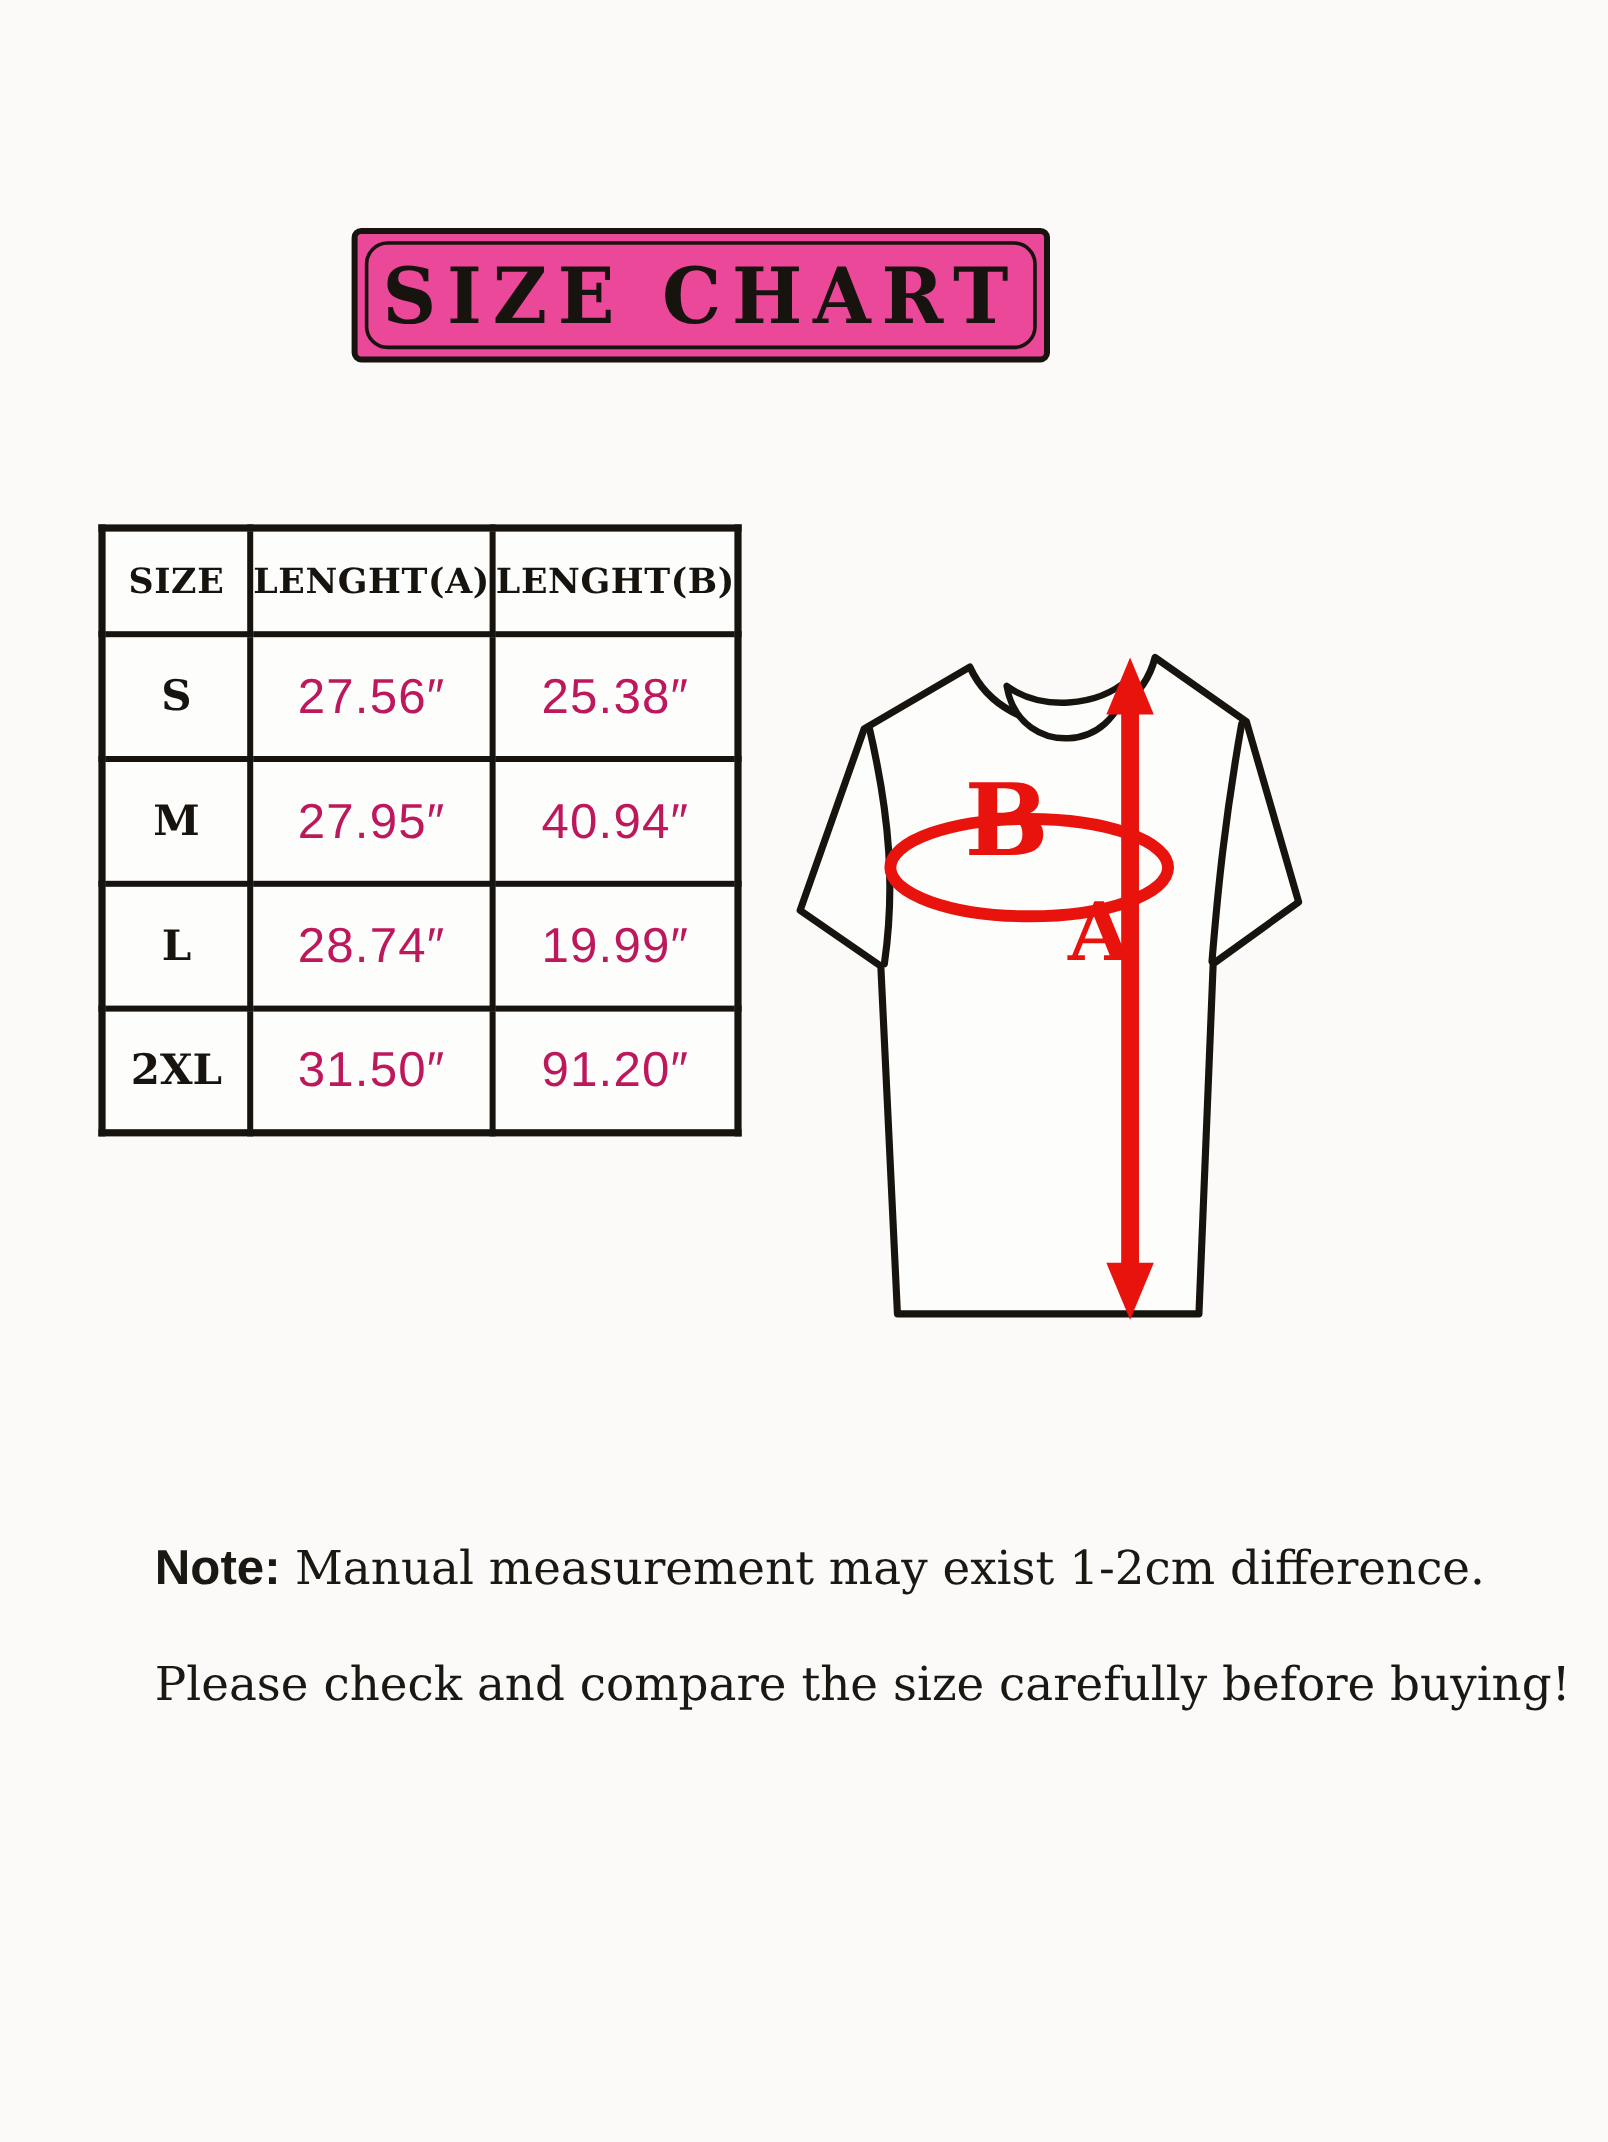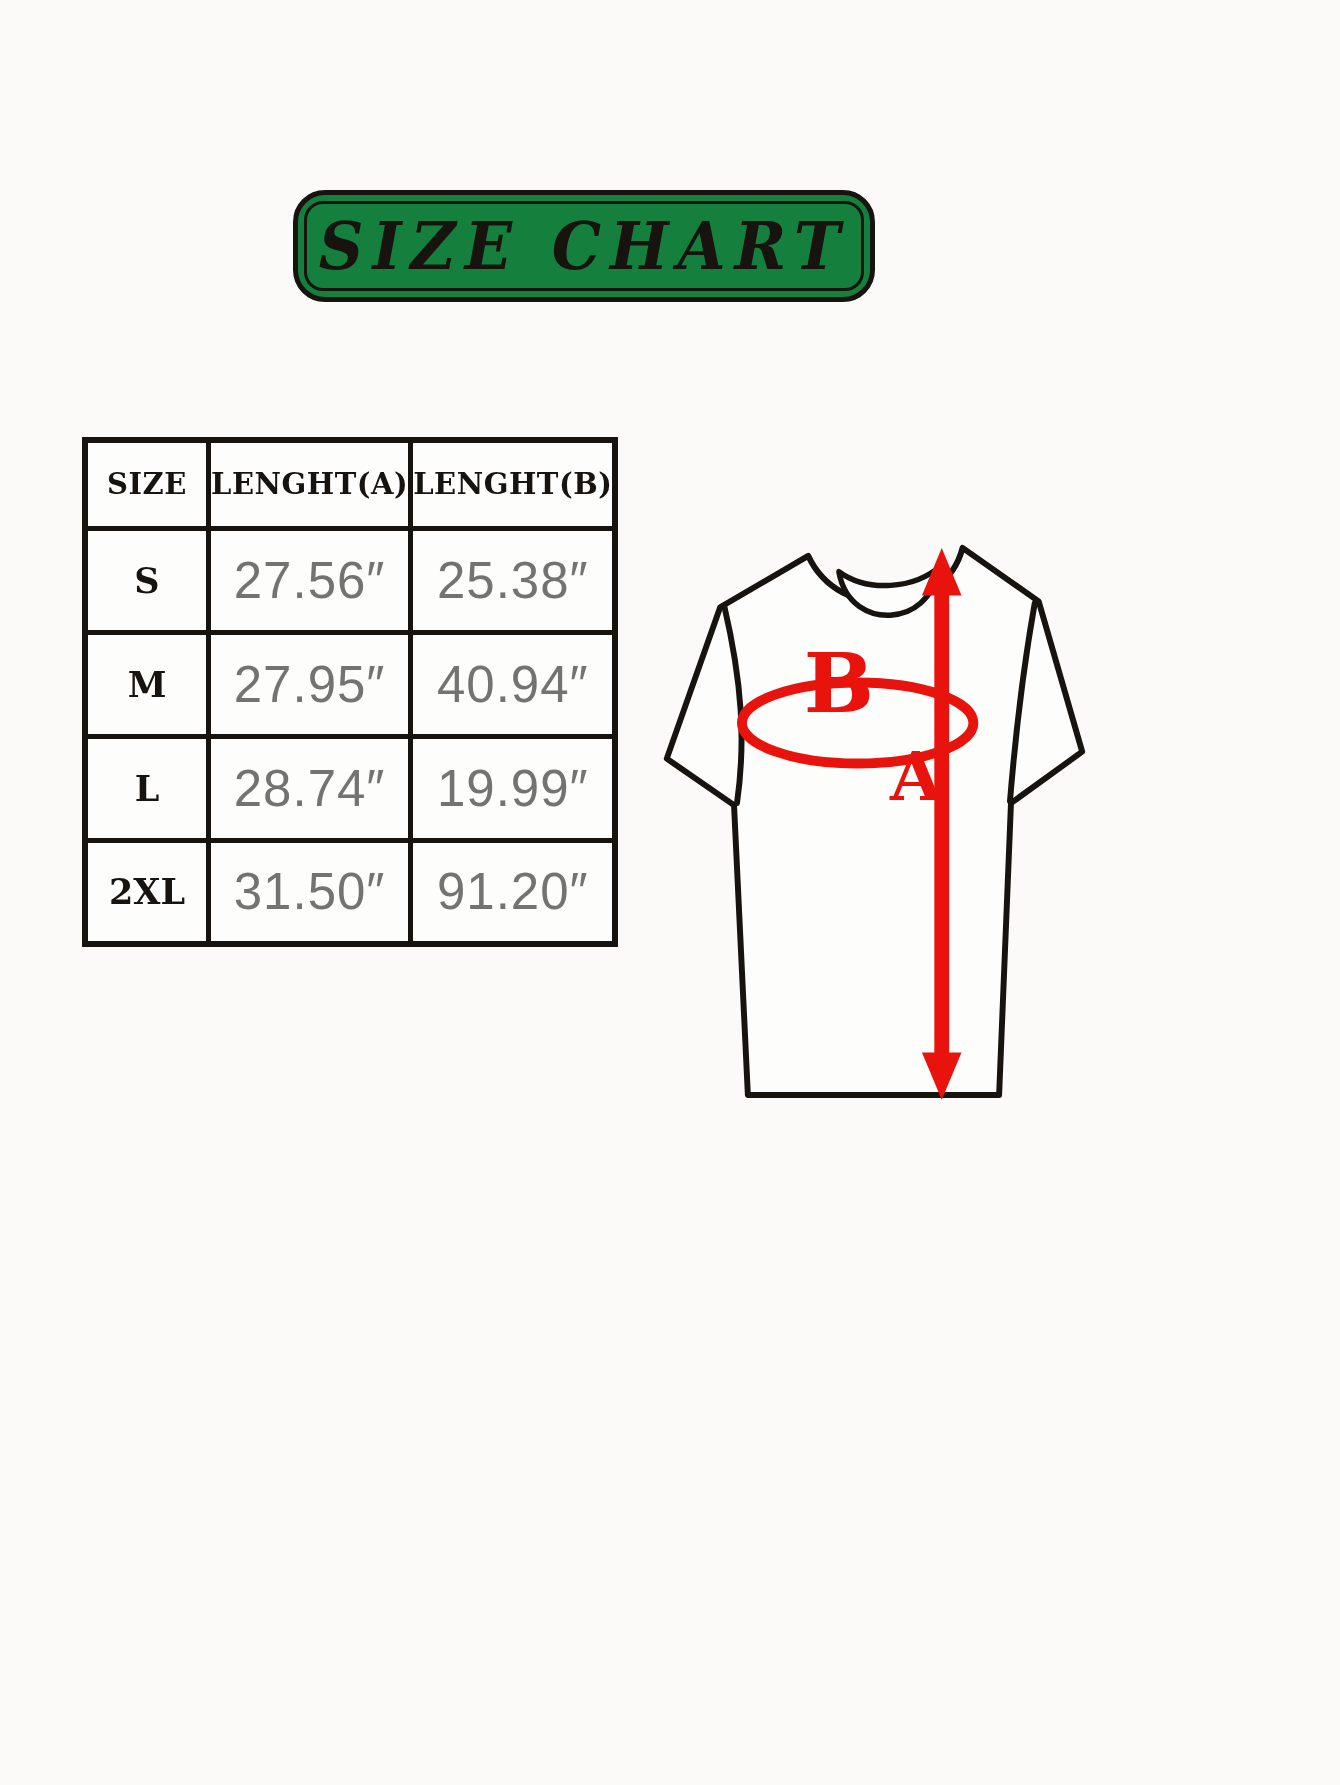--- a/index.html
+++ b/index.html
@@ -9,23 +9,23 @@
     font-family:"Liberation Sans", sans-serif;
   }
   .canvas{
     position:relative;width:1340px;height:1785px;overflow:hidden;
     background:#fbfaf8;
   }
 
   
   .title-box{
     position:absolute;left:293px;top:190px;width:582px;height:112px;
-    border:5px solid #17130f;border-radius:32px;
-    background:#15803d;box-sizing:border-box;
-    display:flex;align-items:center;justify-content:center;font-style:italic;
+    border:5px solid #17130f;border-radius:8px;
+    background:#ec4899;box-sizing:border-box;
+    display:flex;align-items:center;justify-content:center;
   }
   .title-box-inner{
     position:absolute;left:6px;top:6px;right:6px;bottom:6px;
     border:3px solid #17130f;border-radius:19px;
     display:flex;align-items:center;justify-content:center;
   }
   .title-text{
     font-family:"DejaVu Serif", serif;
     font-weight:bold;font-size:62px;letter-spacing:9px;
     color:#17130f;white-space:nowrap;transform:scaleY(1.04);
@@ -51,21 +51,21 @@
   .size-table th{
     font-family:"DejaVu Serif", serif;font-weight:bold;
     font-size:29px;letter-spacing:0.5px;color:#17130f;
   }
   .size-table td.size-cell{
     font-family:"DejaVu Serif", serif;font-weight:bold;
     font-size:35px;color:#17130f;
   }
   .size-table td.val-cell{
     font-family:"Liberation Sans", sans-serif;
-    font-size:51px;letter-spacing:1px;color:#737373;
+    font-size:41px;letter-spacing:1px;color:#be185d;
   }
 
   
   .shirt-wrap{position:absolute;left:645px;top:515px;width:455px;height:600px;}
   .shirt-wrap svg{display:block;width:100%;height:100%;}
 
   
   .note{
     position:absolute;left:129px;top:1258px;width:1120px;
     color:#1b1713;
@@ -151,14 +151,20 @@
         <line x1="300" y1="70" x2="300" y2="548" stroke="#e9130d" stroke-width="15"></line>
         <polygon points="300,30 280,78 320,78" fill="#e9130d"></polygon>
         <polygon points="300,588 280,540 320,540" fill="#e9130d"></polygon>
       </g>
 
       <text x="196" y="196" text-anchor="middle" font-family="DejaVu Serif, serif" font-weight="bold" font-size="84" fill="#e9130d">B</text>
       <text x="274" y="285" text-anchor="middle" font-family="DejaVu Serif, serif" font-weight="bold" font-size="68" fill="#e9130d">A</text>
     </svg>
   </div>
 
+  <div class="note">
+    <div class="note-line">
+      <span class="note-prefix">Note:</span><span class="note-serif">Manual measurement may exist 1-2cm difference.</span>
+    </div>
+    <div class="note-line note-serif">Please check and compare the size carefully before buying!</div>
+  </div>
 
 </div>
 
 </body></html>

